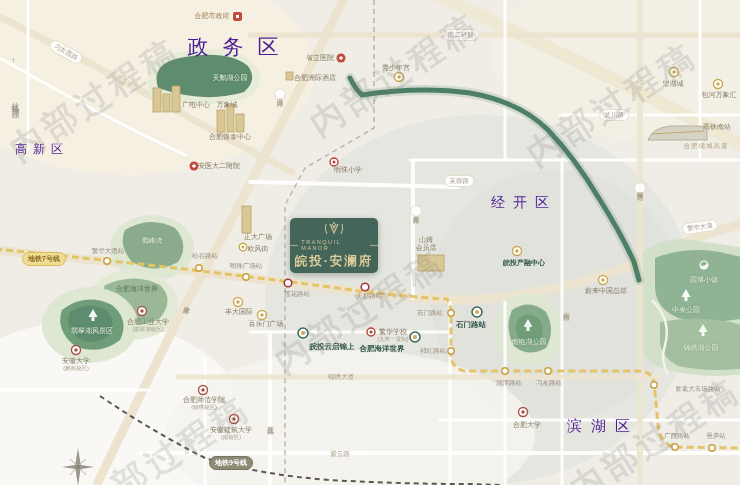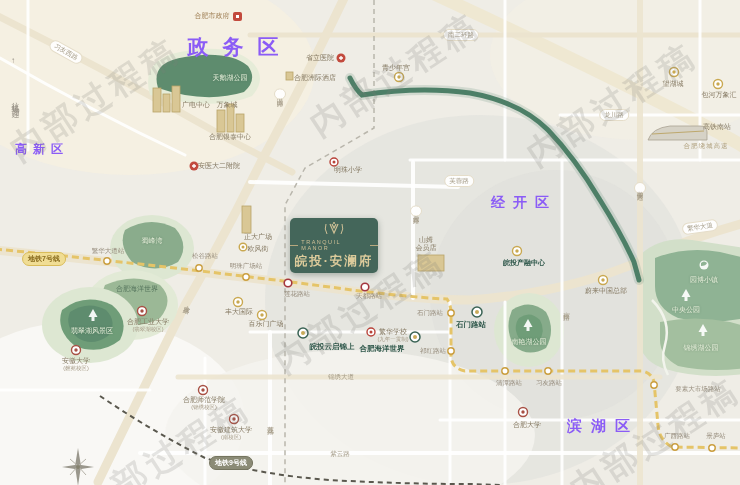--- a/index.html
+++ b/index.html
@@ -1,20 +1,20 @@
 <!DOCTYPE html>
 <html lang="zh"><head>
 <meta charset="utf-8">
 <style>
   html,body{margin:0;padding:0;background:#ddd;}
   #map{position:relative;width:740px;height:485px;overflow:hidden;
        font-family:"Liberation Sans","DejaVu Sans",sans-serif;background:#efede6;}
   #geo{position:absolute;left:0;top:0;z-index:1;}
   .lbl{position:absolute;z-index:3;white-space:nowrap;transform:translate(-50%,-50%);}
-  .district{color:#8b5cf6;font-weight:bold;z-index:2;}
+  .district{color:#4c1d95;font-weight:normal;z-index:2;}
   .poi{font-size:7px;color:#857962;text-align:center;}
   .poi-sub{font-size:5.5px;color:#a39а8c;color:#a59a86;display:block;line-height:1.2;}
   .brand{font-size:7.5px;color:#2e574a;font-weight:bold;}
   .parklbl{font-size:7px;color:#eaf2dd;text-shadow:0 0 2px rgba(60,90,70,.5);}
   .parklbl-dark{font-size:7px;color:#56755d;}
   .station{font-size:6.5px;color:#968c7c;}
   .road-pill{font-size:6.5px;color:#a59c88;background:rgba(255,255,255,.93);
              border:1px solid #e5ddc9;border-radius:6px;padding:0 4px;line-height:10px;}
   .road-plain{font-size:6.5px;color:#a59c88;}
   .vert{writing-mode:vertical-rl;letter-spacing:1px;}

